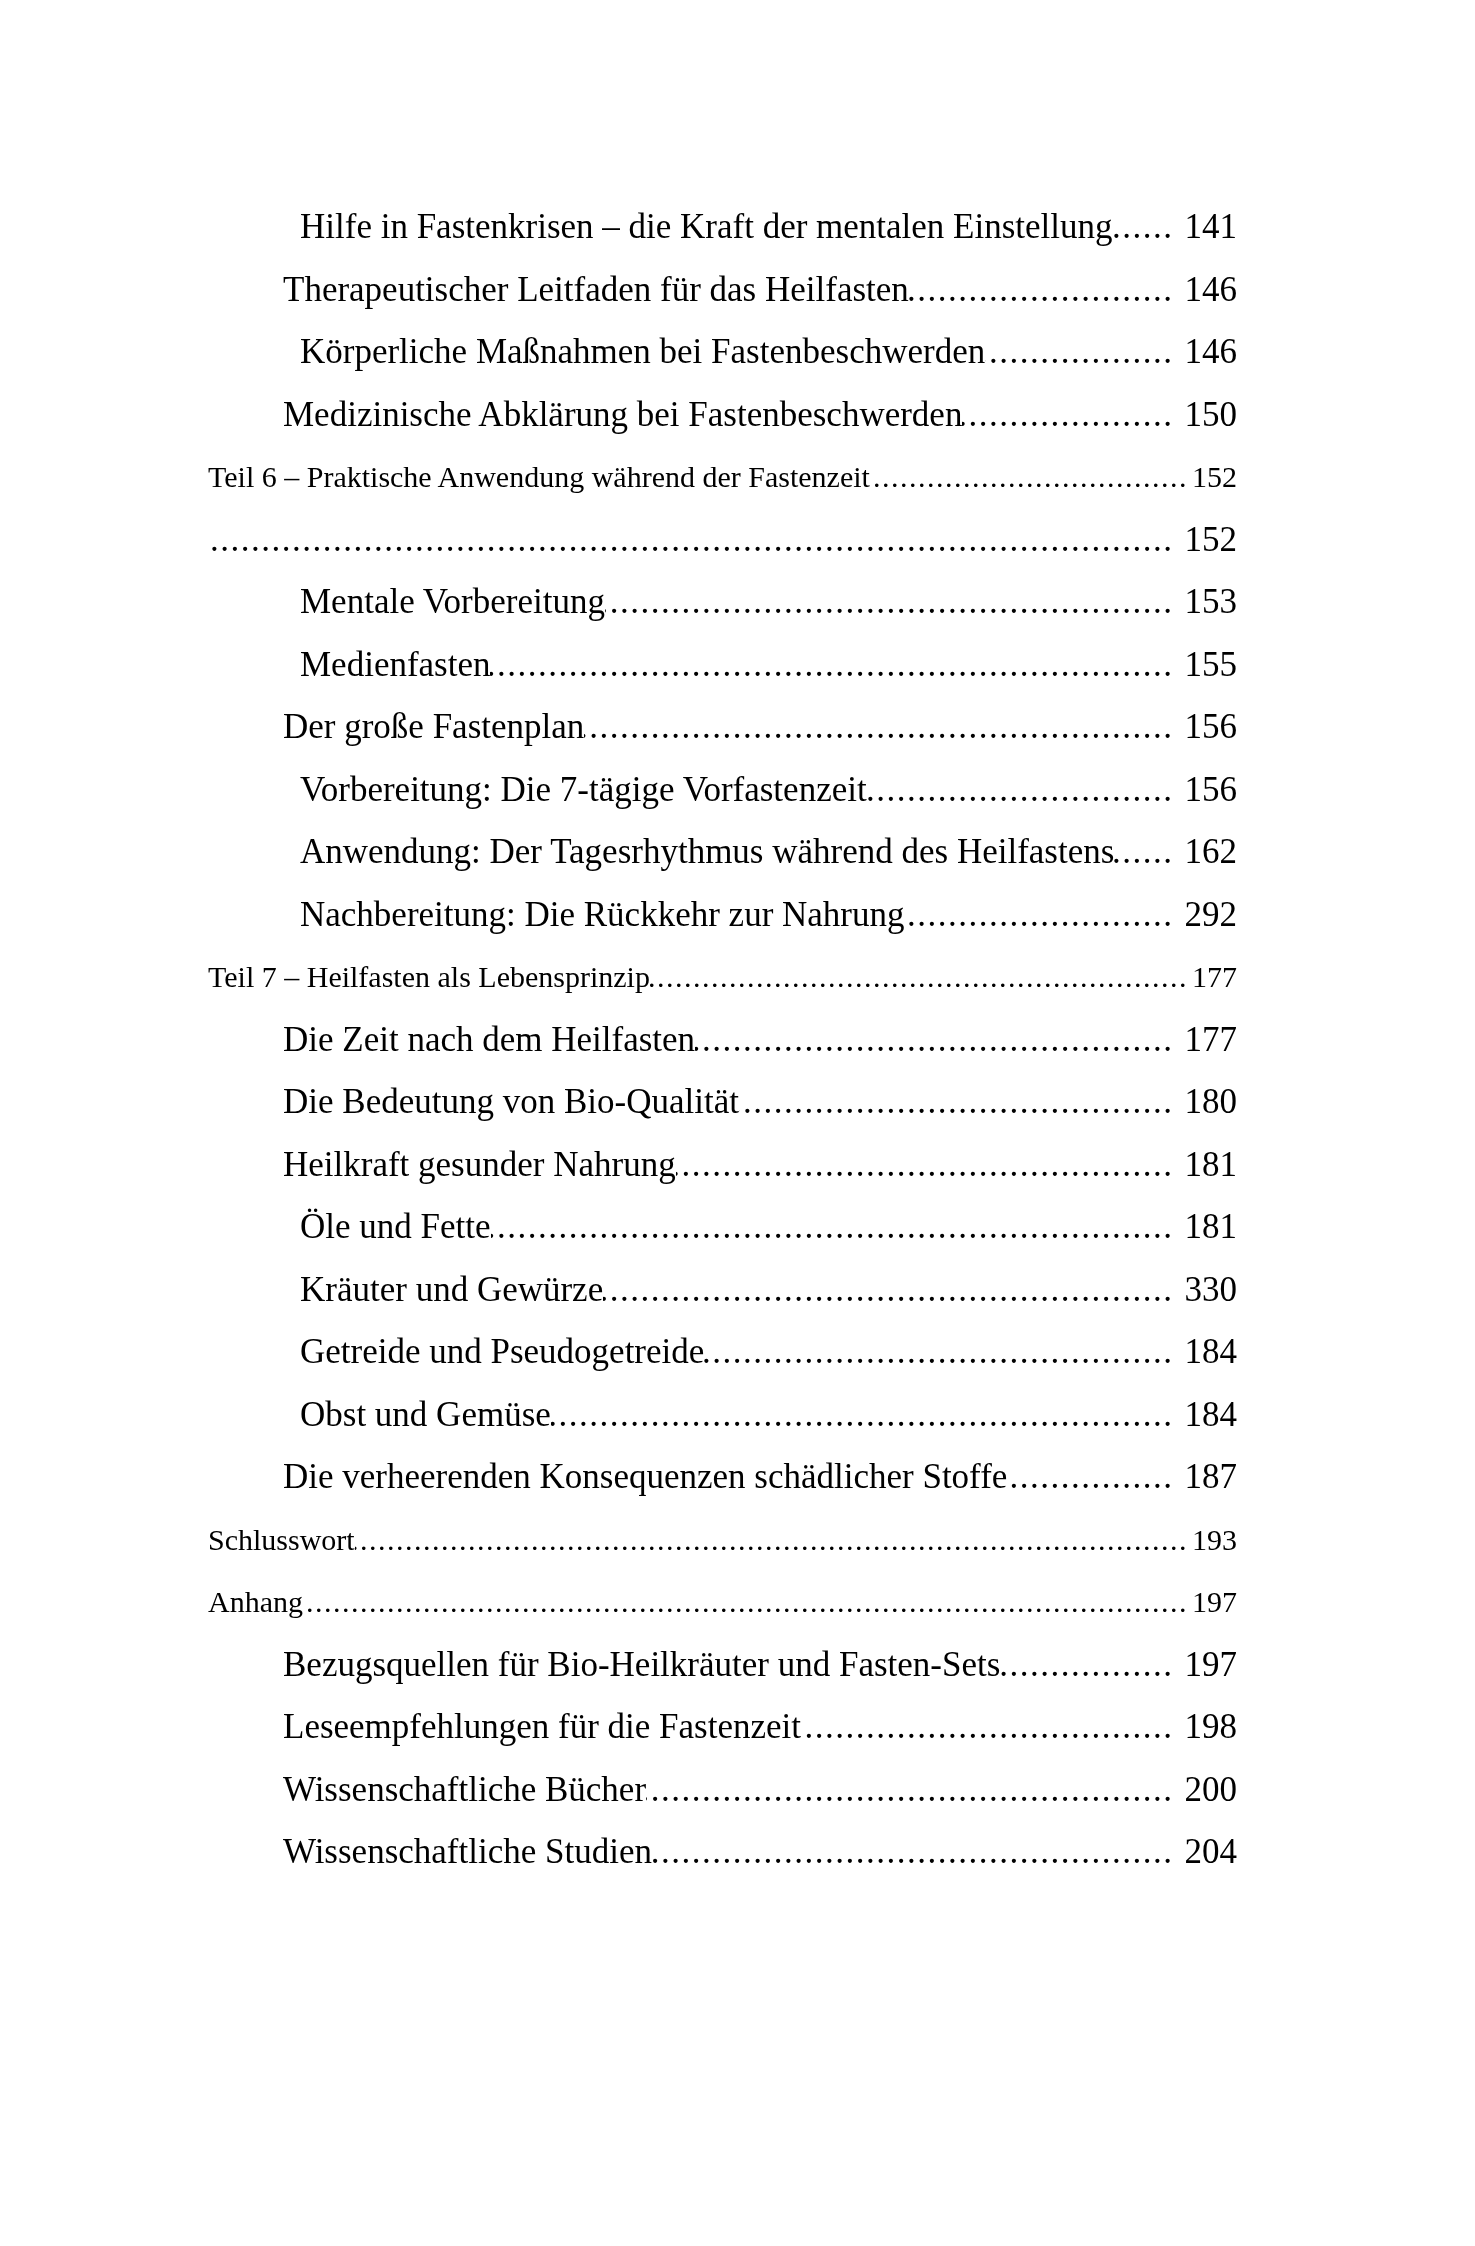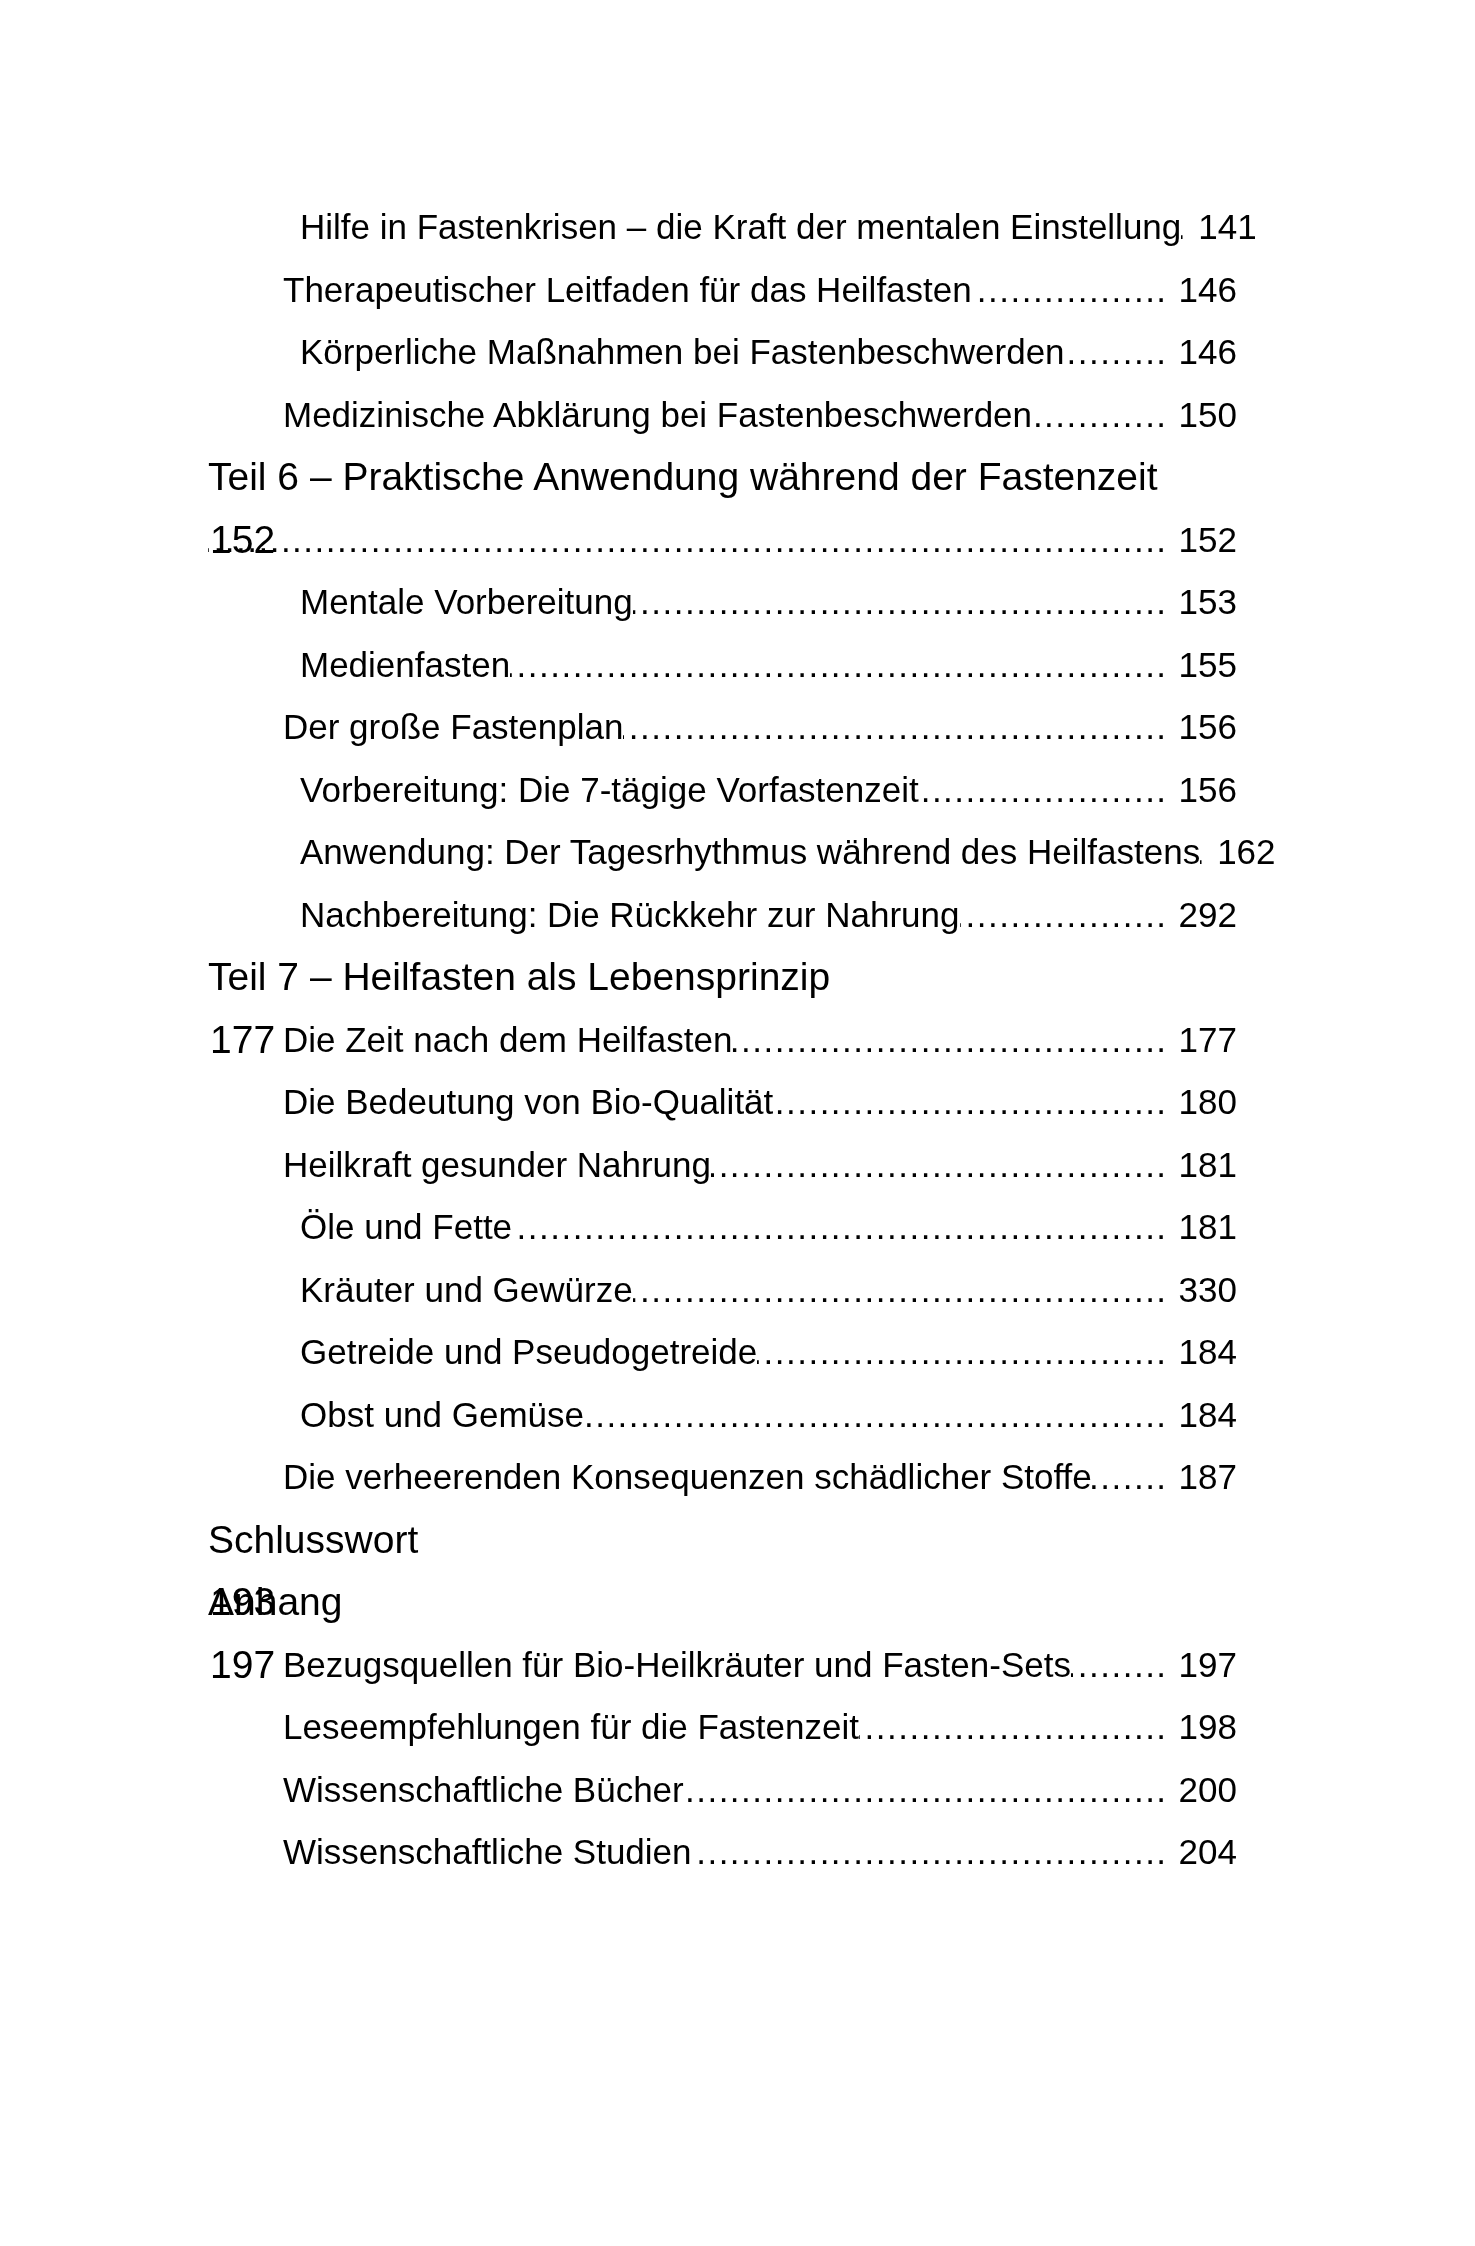--- a/index.html
+++ b/index.html
@@ -6,39 +6,39 @@
     margin: 0;
     padding: 0;
     background: #ffffff;
   }
   .page {
     position: relative;
     width: 1475px;
     height: 2246px;
     background: #ffffff;
     overflow: hidden;
-    font-family: Liberation Sans, sans-serif;
+    font-family: Liberation Serif, serif;
     color: #000000;
   }
   .toc {
     position: absolute;
     left: 208px;
     top: 196px;
     width: 1029px;
   }
   .toc-entry {
     display: flex;
     align-items: baseline;
     height: 62.5px;
     line-height: 62.5px;
     font-size: 35px;
     white-space: nowrap;
   }
   
-  .toc-entry.lvl1 { font-size: 39px; flex-direction: column; }
+  .toc-entry.lvl1 { font-size: 30px; }
   .toc-entry.lvl2 .toc-title { margin-left: 75px; }
   .toc-entry.lvl3 .toc-title { margin-left: 92px; }
 
   .toc-title {
     flex: 0 0 auto;
     white-space: nowrap;
   }
   .toc-leader {
     flex: 1 1 auto;
     overflow: hidden;

